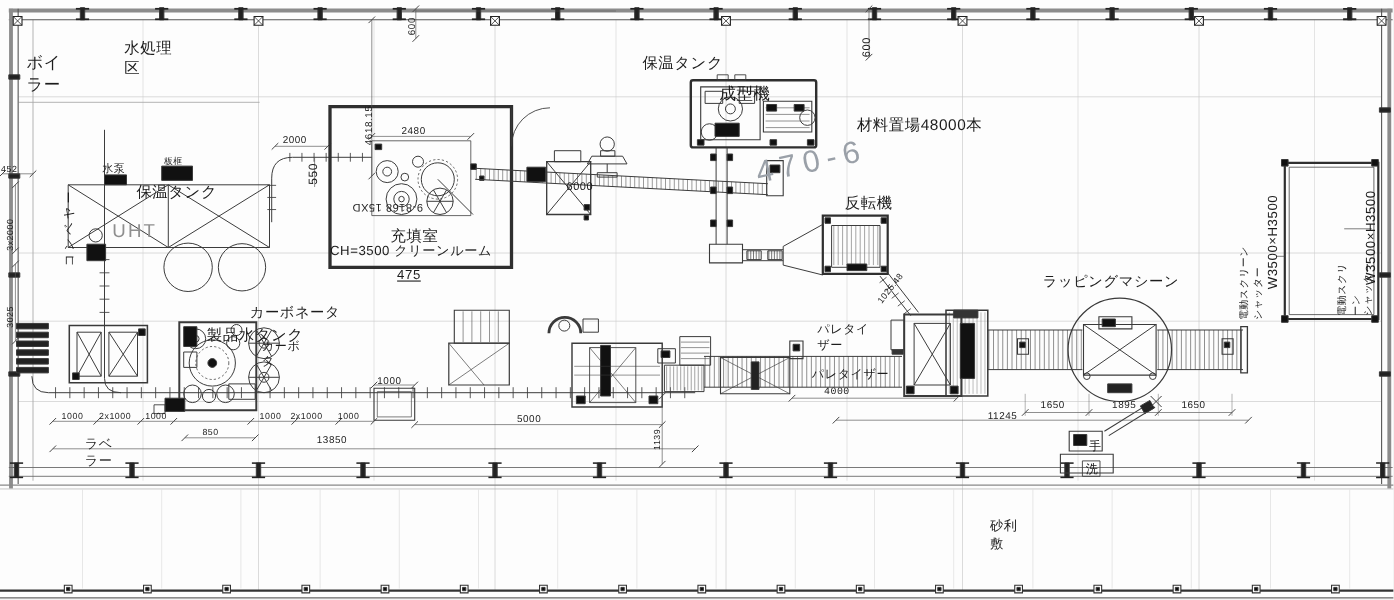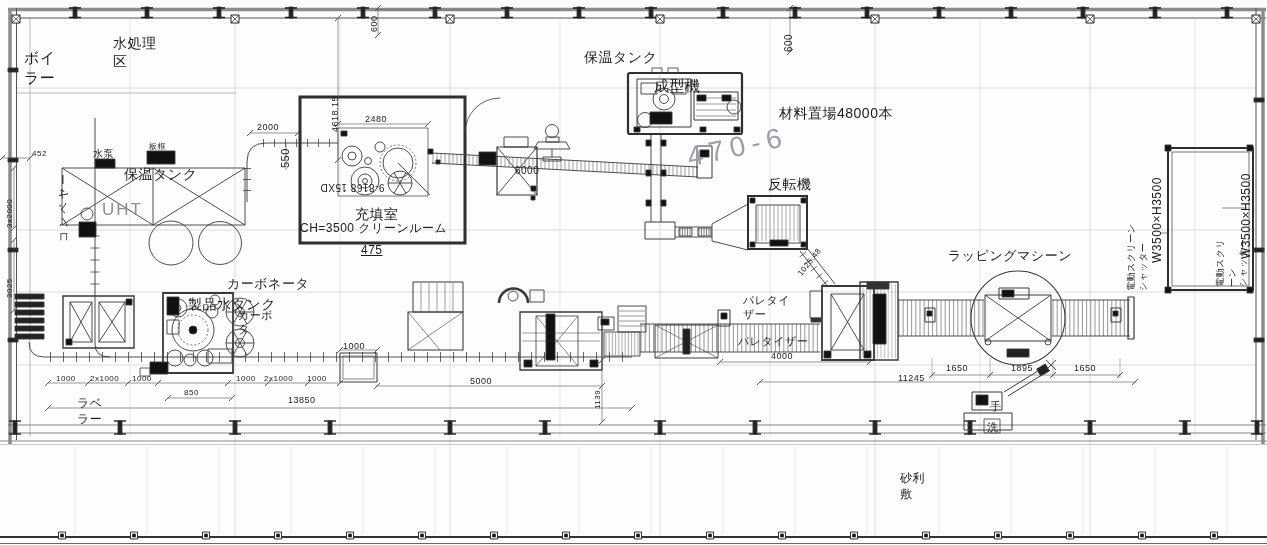--- a/index.html
+++ b/index.html
@@ -863,21 +863,21 @@
       <div class="lbl" style="left: 768px; top: 175px; font-size: 14px;">反転機</div>
       <div class="lbl" style="left: 796px; top: 272px; font-size: 8px; transform: rotate(-52deg);">1025.48</div>
       <div class="lbl" style="left: 948px; top: 248px; font-size: 13px;">ラッピングマシーン</div>
       <div class="lbl" style="left: 188px; top: 274px; font-size: 14px; margin-top: 21px;">製品水タンク</div>
       <div class="lbl" style="left: 227px; top: 276px; font-size: 13px;">カーボネータ</div>
       <div class="lbl" style="left: 238px; top: 308px; font-size: 11px;">カーボ
 タ</div>
       <div class="lbl" style="left: 743px; top: 293px; font-size: 11px;">パレタイ
 ザー</div>
       <div class="lbl" style="left: 738px; top: 322px; font-size: 11px; margin-top: 12px;">パレタイザー</div>
-      <div class="lbl" style="left: 771px; top: 351px; font-size: 9px;">4000</div>
+      <div class="lbl" style="left: 749px; top: 351px; font-size: 9px; font-family: Liberation Mono, monospace;">4000</div>
       <div class="lbl" style="left: 946px; top: 363px; font-size: 9px;">1650</div>
       <div class="lbl" style="left: 1011px; top: 363px; font-size: 9px;">1895</div>
       <div class="lbl" style="left: 1074px; top: 363px; font-size: 9px;">1650</div>
       <div class="lbl" style="left: 898px; top: 373px; font-size: 9px;">11245</div>
       <div class="lbl" style="left: 990px; top: 399px; font-size: 11px;">手</div>
       <div class="lbl" style="left: 987px; top: 420px; font-size: 11px;">洗</div>
       <div class="lbl" style="left: 1126px; top: 291px; font-size: 9px; transform: rotate(-90deg);">電動スクリーン
 シャッター</div>
       <div class="lbl" style="left: 1150px; top: 263px; font-size: 12px; transform: rotate(-90deg);">W3500×H3500</div>
       <div class="lbl" style="left: 1215px; top: 287px; font-size: 9px; transform: rotate(-90deg);">電動スクリーン
@@ -891,17 +891,17 @@
       <div class="lbl" style="left: 307px; top: 374px; font-size: 8px;">1000</div>
       <div class="lbl" style="left: 184px; top: 388px; font-size: 8px;">850</div>
       <div class="lbl" style="left: 343px; top: 341px; font-size: 9px;">1000</div>
       <div class="lbl" style="left: 450px; top: 376px; font-size: 9px; padding-left: 20px;">5000</div>
       <div class="lbl" style="left: 288px; top: 395px; font-size: 9px;">13850</div>
       <div class="lbl" style="left: 593px; top: 409px; font-size: 8px; transform: rotate(-90deg);">1139</div>
       <div class="lbl" style="left: 77px; top: 396px; font-size: 12px;">ラベ
 ラー</div>
       <div class="lbl" style="left: 900px; top: 471px; font-size: 12px;">砂利
 敷</div>
-      <div class="lbl" style="left: 1px; top: 149px; font-size: 8px; padding-left: 31px;">452</div>
+      <div class="lbl" style="left: 1px; top: 149px; font-size: 8px;">452</div>
       <div class="lbl" style="left: 5px; top: 228px; font-size: 8px; transform: rotate(-90deg);">3x2000</div>
       <div class="lbl" style="left: 5px; top: 298px; font-size: 8px; transform: rotate(-90deg);">3025</div>
     </div>
 </div>
 
 </body></html>

